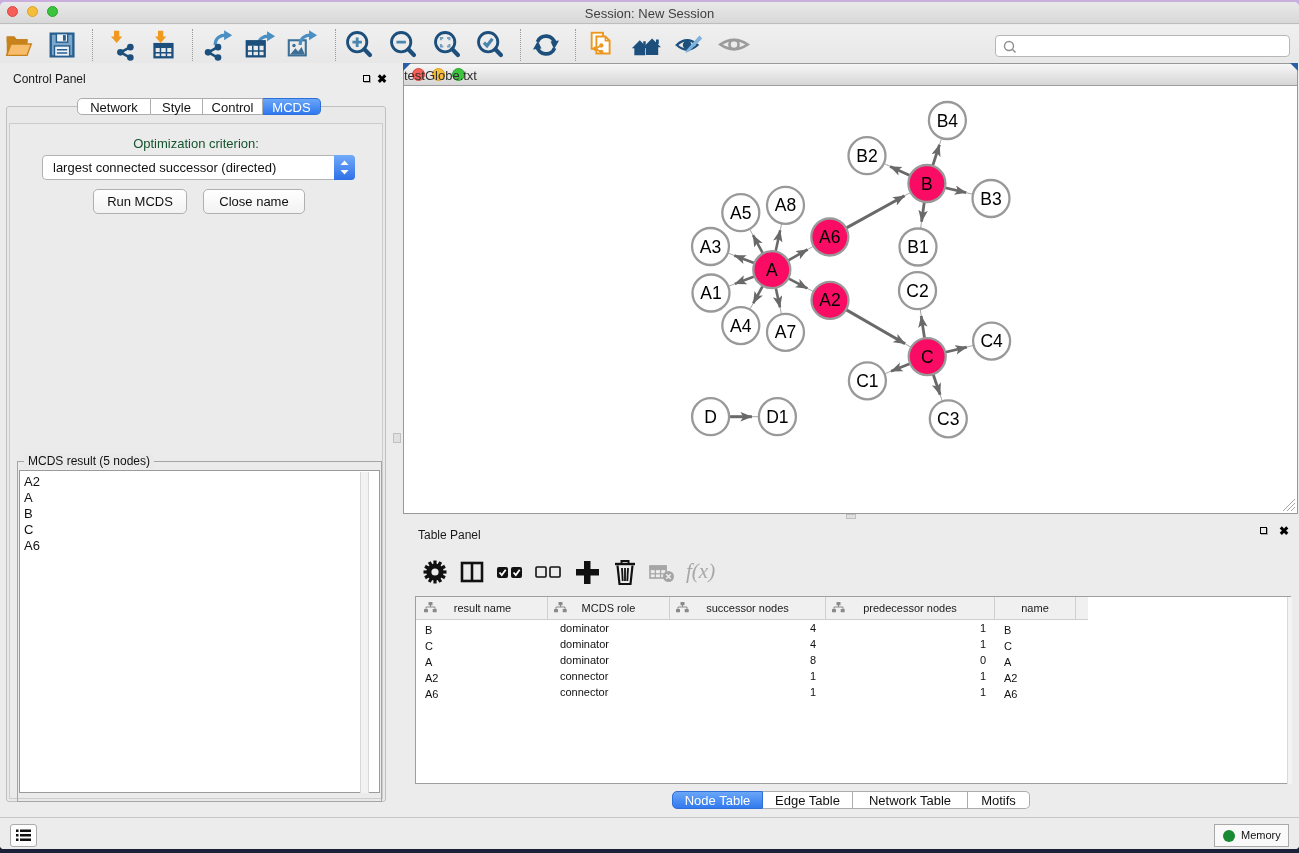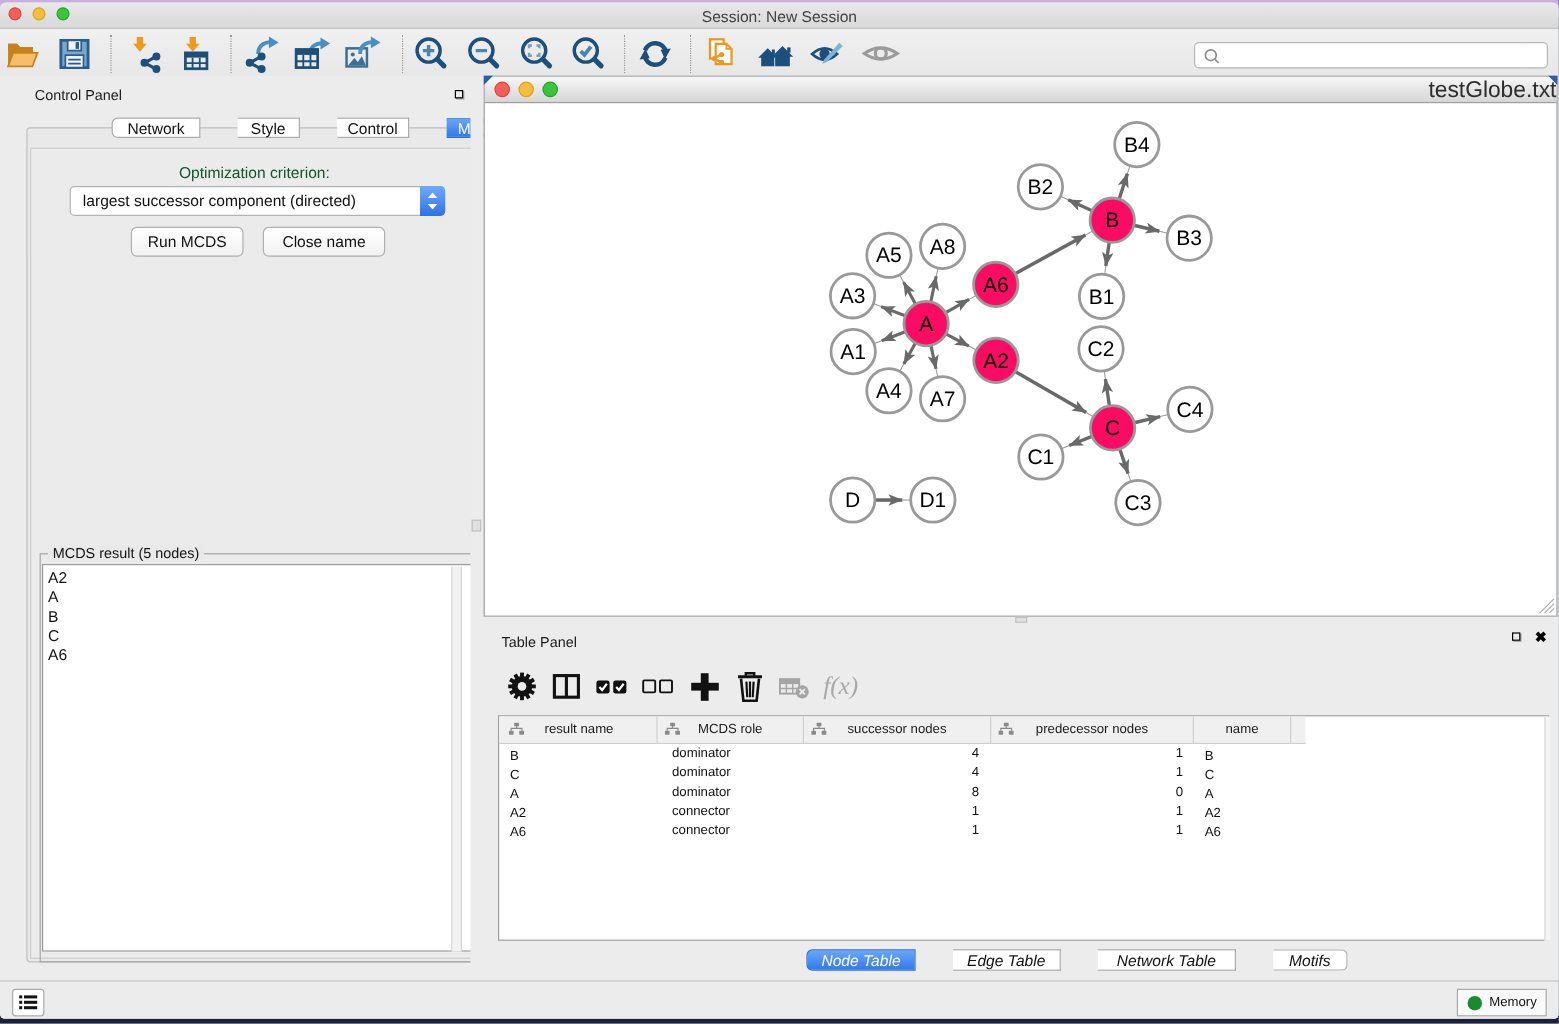--- a/index.html
+++ b/index.html
@@ -22,26 +22,26 @@
   #toolbar { left:0; top:23px; width:1299px; height:40px; background:linear-gradient(#f0f0f0,#e7e7e7);
     border-bottom:1px solid #c3c3c3; }
   .tsep { position:absolute; top:4px; height:32px; width:0;
     border-left:1px dotted #9a9a9a; }
   .ticon { position:absolute; top:3px; width:34px; height:34px; }
   #searchbox { position:absolute; left:995px; top:10px; width:295px; height:22px;
     background:#fff; border:1px solid #b6b6b6; border-radius:4px; }
   
   #content { left:0; top:61px; width:1299px; height:754px; background:#ececec; }
   
-  #cpanel { left:16px; top:0; width:392px; height:754px; }
+  #cpanel { left:0; top:0; width:392px; height:754px; }
   .panel-title { font-size:12px; color:#1a1a1a; }
   .wicon-sq { position:absolute; width:7px; height:7px; border:1.7px solid #000; box-shadow:1px 1px 0 #aaa; }
   .wicon-x { position:absolute; font-size:12px; font-weight:bold; color:#000; line-height:10px; }
   
-  .seg { position:absolute; display:flex;gap:31px; }
+  .seg { position:absolute; display:flex; }
   .seg .tab { height:17px; font-size:13px; line-height:17px; text-align:center;
     background:#fff; border:1px solid #acacac; border-left:none; color:#111; }
   .seg .tab:first-child { border-left:1px solid #acacac; border-radius:5px 0 0 5px; }
   .seg .tab:last-child { border-radius:0 5px 5px 0; }
   .seg .tab.sel { background:linear-gradient(#6aa7f8,#3179ee); color:#fff; border-color:#2e6fd8; }
   #cp-outer { left:6px; top:43px; width:380px; height:696px;
     border:1px solid #bfbfbf; border-radius:3px; background:#e9e9e9; }
   #cp-inner { left:9px; top:60px; width:374px; height:676px;
     border:1px solid #cccccc; background:#ebebeb; }
   #opt-label { left:0; top:73px; width:392px; text-align:center; font-size:13px; color:#14532d; }
@@ -69,36 +69,36 @@
   #vgrip { position:absolute; left:1px; top:370px; width:8px; height:10px;
     background:#e0e0e0; border:1px solid #c0c0c0; }
   
   #netframe { left:403px; top:0px; width:895px; height:451px;
     border:1px solid #999; background:#fff; }
   #nf-title { position:absolute; left:0; top:0; width:893px; height:22px;
     background:linear-gradient(#f7f7f7,#d6d6d6); border-bottom:1px solid #9e9e9e; }
   #nf-title .t-red { left:8px;  background:#f65f57; border:1px solid #dd4741; width:13px; height:13px; top:4px;}
   #nf-title .t-yel { left:28px; background:#f5bd3c; border:1px solid #dfa023; width:13px; height:13px; top:4px;}
   #nf-title .t-grn { left:48px; background:#3cc43f; border:1px solid #28a42c; width:13px; height:13px; top:4px;}
-  #nf-text { position:absolute; left:0; top:0; width:100%; text-align:right;
-    font-size:19px; line-height:23px; color:#2e2e2e; }
+  #nf-text { position:absolute; left:0; top:0; width:100%; text-align:left;
+    font-size:13px; line-height:23px; color:#2e2e2e; }
   #hsplit { left:403px; top:451px; width:896px; height:6px; background:#ececec; }
   
   #tpanel { left:403px; top:457px; width:896px; height:297px; background:#ececec; }
   #tbl-box { position:absolute; left:12px; top:76px; width:876px; height:188px;
     background:#fff; border:1px solid #9e9e9e; }
   #tbl-head { position:absolute; left:0; top:0; width:672px; height:23px;
     background:#f0f0f0; border-bottom:1px solid #cfcfcf; }
   .th-cell { position:absolute; top:0; height:23px; border-right:1px solid #cfcfcf;
     font-size:11px; color:#1a1a1a; }
   .th-label { position:absolute; top:0; width:100%; text-align:center; line-height:23px; }
   .trow { position:absolute; font-size:11px; color:#111; height:16px; line-height:16px; }
   
   #btabs { position:absolute; left:269px; top:271px; }
-  #btabs .tab { height:18px; line-height:18px; font-size:13px;font-style:italic; }
+  #btabs .tab { height:18px; line-height:18px; font-size:13px; }
   
   #statusbar { left:0; top:815px; width:1299px; height:32px; background:#ececec;
     border-top:1px solid #c6c6c6; }
   #listbtn { position:absolute; left:10px; top:6px; width:27px; height:23px;
     background:#fdfdfd; border:1px solid #ababab; border-radius:3px; }
   #membtn { position:absolute; right:10px; top:6px; width:75px; height:23px;
     background:#f9f9f9; border:1px solid #a9a9a9; font-size:11px; color:#111; }
   #membtn .dot { position:absolute; left:8px; top:5px; width:12px; height:12px;
     border-radius:50%; background:#178a32; }
 </style>
@@ -266,21 +266,21 @@
       <div class="abs" id="cp-outer"></div>
       <div class="abs" id="cp-inner"></div>
       <div class="seg" style="left:77px; top:35px;">
         <div class="tab" style="width:74px;">Network</div>
         <div class="tab" style="width:52px;">Style</div>
         <div class="tab" style="width:60px;">Control</div>
         <div class="tab sel" style="width:58px;">MCDS</div>
       </div>
       <div class="abs" id="opt-label">Optimization criterion:</div>
       <div class="abs" id="dropdown">
-        <div class="dd-text">largest successor component (directed)</div>
+        <div class="dd-text">largest connected successor (directed)</div>
         <div id="dd-btn">
           <svg width="21" height="25" viewBox="0 0 21 25">
             <path d="M6.5 10 L10.5 5.5 L14.5 10 Z" fill="#fff"></path>
             <path d="M6.5 15 L10.5 19.5 L14.5 15 Z" fill="#fff"></path>
           </svg>
         </div>
       </div>
       <div class="btn" style="left:93px; top:126px; width:94px; line-height:24px;">Run MCDS</div>
       <div class="btn" style="left:203px; top:126px; width:102px; line-height:24px;">Close name</div>
       <div class="abs" id="mcds-box">

